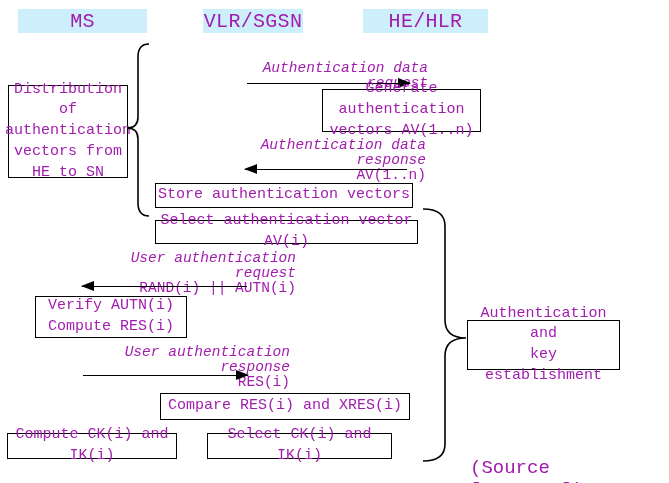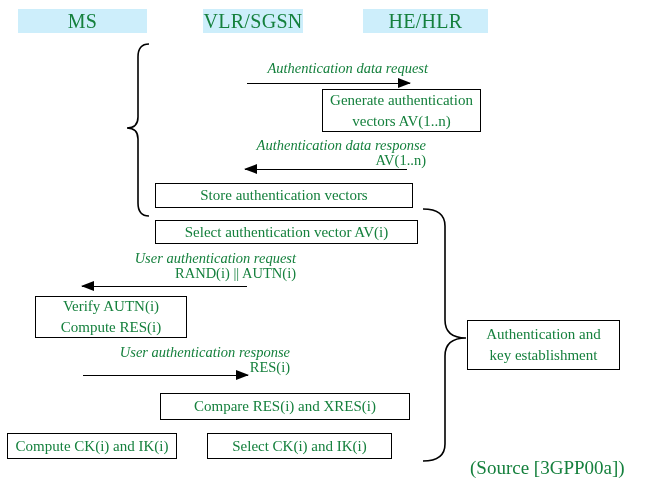--- a/index.html
+++ b/index.html
@@ -1,21 +1,21 @@
 <!DOCTYPE html>
 <html><head>
 <meta charset="utf-8">
 <style>
   html, body { margin: 0; padding: 0; background: #ffffff; }
   #stage {
     position: relative;
     width: 669px; height: 483px;
     background: #ffffff;
-    font-family: Liberation Serif, serif;
-    color: #15803d;
+    font-family: Liberation Mono, monospace;
+    color: #a21caf;
     overflow: hidden;
   }
   .actor {
     position: absolute;
     height: 24px;
     background: #cdeefb;
     display: flex; align-items: center; justify-content: center;
     font-size: 20px;
     letter-spacing: 0.3px;
   }
@@ -81,20 +81,24 @@
   <div class="actor" style="left:363px; top:9px; width:125px;">HE/HLR</div>
 
   <div class="msg-label" style="left:228px; top:61px;">
     <div class="lbl">Authentication data request</div>
   </div>
   <div class="arrow right" style="left:247px; top:83px; width:163px;"></div>
 
   <div class="pbox" style="left:322px; top:89px; width:159px; height:43px;">Generate authentication
 vectors AV(1..n)</div>
 
+  <div class="pbox" style="left:8px; top:85px; width:120px; height:93px;">Distribution of
+authentication
+vectors from
+HE to SN</div>
 
   <div class="msg-label" style="left:226px; top:138px;">
     <div class="lbl">Authentication data response</div>
     <div class="param">AV(1..n)</div>
   </div>
   <div class="arrow left" style="left:245px; top:169px; width:162px;"></div>
 
   <div class="pbox" style="left:155px; top:183px; width:258px; height:25px;">Store authentication vectors</div>
 
   <div class="pbox" style="left:155px; top:220px; width:263px; height:24px;">Select authentication vector AV(i)</div>

